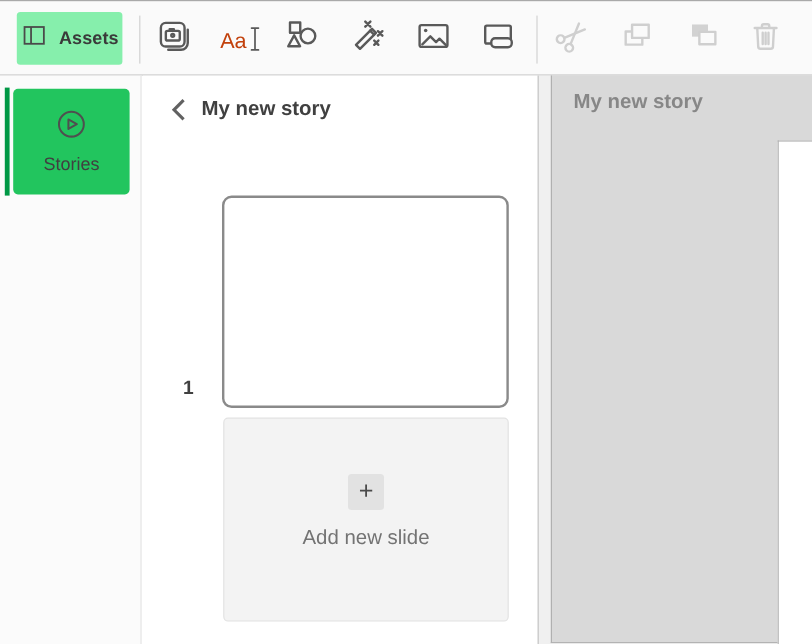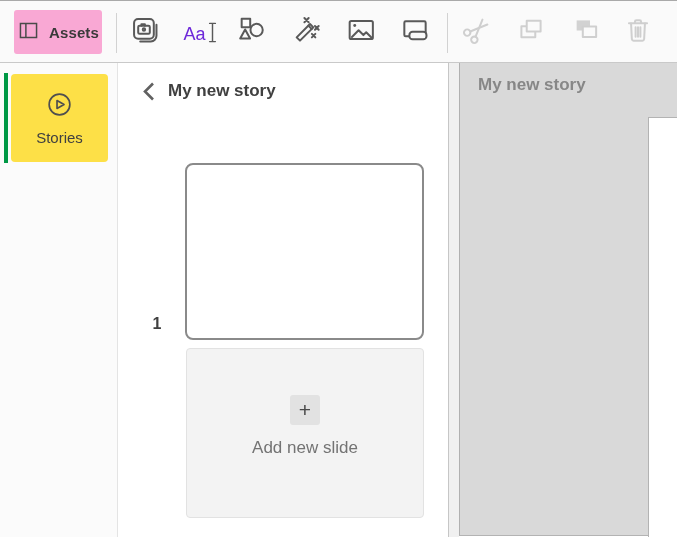--- a/index.html
+++ b/index.html
@@ -4,37 +4,37 @@
 <style>
   * { margin:0; padding:0; box-sizing:border-box; }
   html,body { width:677px; height:537px; overflow:hidden; background:#fff;
     font-family:"Liberation Sans", sans-serif; }
   .stage { position:relative; width:677px; height:537px; }
 
   
   .toolbar { position:absolute; left:0; top:0; width:677px; height:63px;
     background:#fafafa; border-top:1px solid #a9a9a9; border-bottom:1px solid #c9c9c9; }
   .assets-btn { position:absolute; left:14px; top:9px; width:88px; height:44px;
-    background:#f9a8d4; border-radius:3px; display:flex; align-items:center;
+    background:#86efac; border-radius:3px; display:flex; align-items:center;
     justify-content:center; gap:9px; cursor:pointer; }
   .assets-btn .label { font-size:15px; font-weight:700; color:#3a3a3a; letter-spacing:.1px; }
   .tb-divider { position:absolute; top:12px; width:0; height:40px; border-left:1px solid #d2d2d2; }
   .tbtn { position:absolute; top:13px; width:36px; height:36px; display:flex;
     align-items:center; justify-content:center; cursor:pointer; }
   .tbtn svg { stroke:#595959; fill:none; stroke-width:1.5; stroke-linecap:round; stroke-linejoin:round; }
   .tbtn.disabled svg { stroke:#cfcfcf; }
   .text-tool { display:flex; align-items:flex-end; gap:2px; }
-  .text-tool .aa { font-size:18px; color:#6d28d9; line-height:20px; }
+  .text-tool .aa { font-size:18px; color:#c2410c; line-height:20px; }
 
   
   .sidebar { position:absolute; left:0; top:63px; width:118px; height:474px;
     background:#fbfbfb; border-right:1px solid #e4e4e4; }
   .accent-bar { position:absolute; left:4px; top:10px; width:4px; height:90px; }
   .stories-tile { position:absolute; left:11px; top:11px; width:97px; height:88px;
-    background:#fde047; border-radius:4px; display:flex; flex-direction:column;
+    background:#22c55e; border-radius:4px; display:flex; flex-direction:column;
     align-items:center; justify-content:center; gap:7px; cursor:pointer; }
   .stories-tile svg { stroke:#4f4f4f; fill:none; stroke-width:1.5; stroke-linejoin:round; }
   .stories-tile .label { font-size:15px; color:#404040; }
 
   
   .timeline { position:absolute; left:119px; top:63px; width:329px; height:474px; background:#fff; }
   .tl-header { position:absolute; left:24px; top:18px; display:flex; align-items:center; gap:13px; }
   .back-btn { display:flex; align-items:center; cursor:pointer; }
   .tl-title { font-size:17px; font-weight:700; color:#404040; }
   .slide-number { position:absolute; left:28px; top:252px; width:20px; text-align:center;

